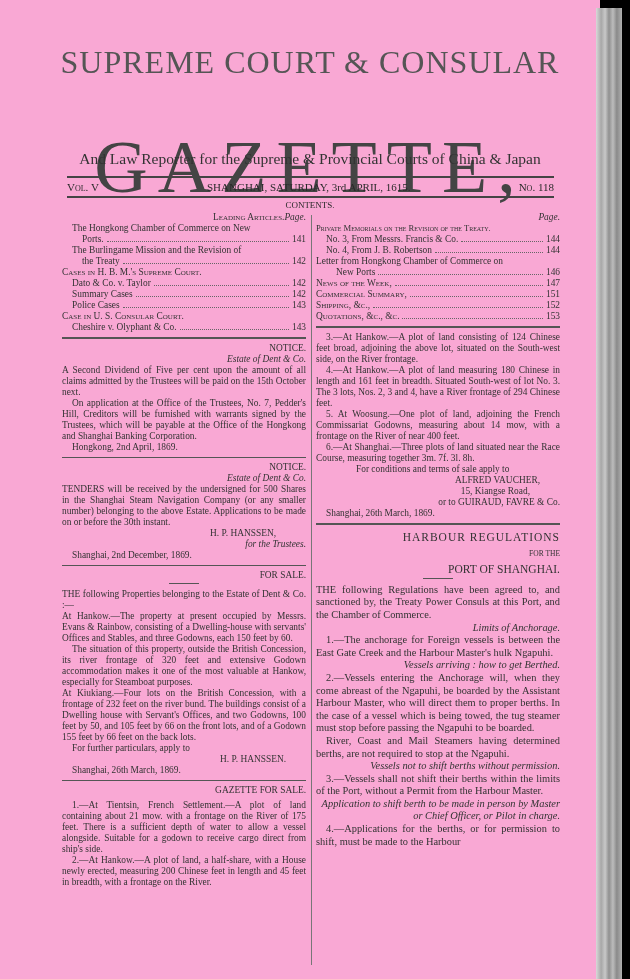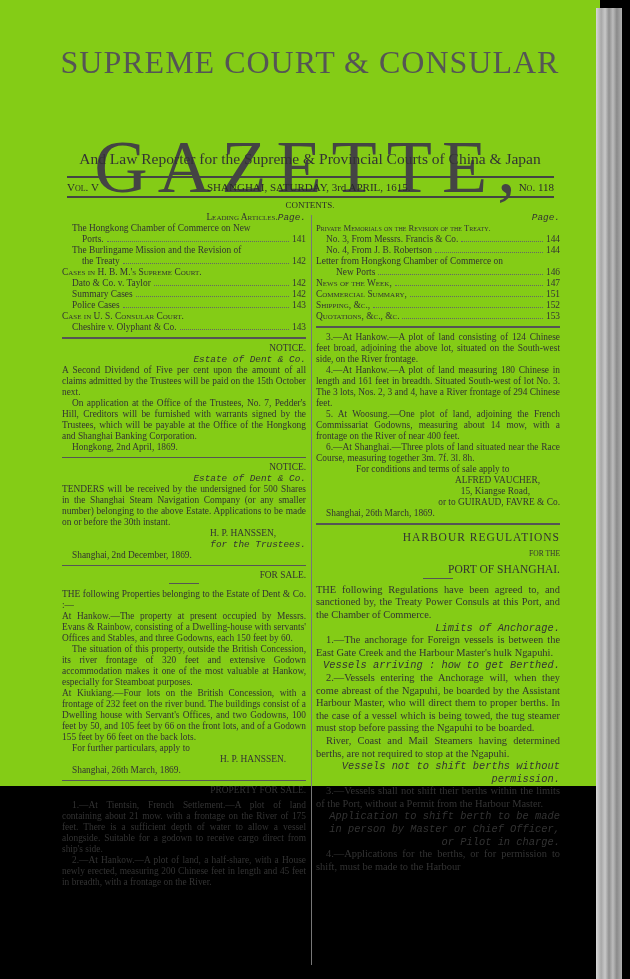--- a/index.html
+++ b/index.html
@@ -1,30 +1,30 @@
 <!DOCTYPE html>
 <html><head>
 <meta charset="utf-8">
 <style>
   html,body{margin:0;padding:0;}
   body{width:630px;height:979px;background:#000;position:relative;overflow:hidden;font-family:"DejaVu Serif","Liberation Serif",serif;color:#2a2a2a;}
-  .page{position:absolute;left:0;top:0;width:600px;height:786px;background:#84cc16;}
+  .page{position:absolute;left:0;top:0;width:600px;height:979px;background:#f9a8d4;}
   .edges{position:absolute;left:596px;top:8px;width:26px;height:971px;background:linear-gradient(90deg,#d8d8d8 0,#a8a8a8 20%,#c8c8c8 35%,#909090 50%,#bcbcbc 65%,#8a8a8a 80%,#b0b0b0 100%);}
   .mast1{position:absolute;left:60px;top:44px;width:500px;text-align:center;font-family:"Liberation Serif",serif;font-size:32px;letter-spacing:1px;color:#555;}
   .mast2{position:absolute;left:60px;top:83px;width:500px;text-align:center;font-family:"Liberation Serif",serif;font-size:74px;letter-spacing:10px;color:#444;line-height:80px;margin-top:44px;}
   .mast3{position:absolute;left:60px;top:150px;width:500px;text-align:center;font-family:"Liberation Serif",serif;font-size:15.5px;color:#333;}
   .rule{position:absolute;left:67px;width:487px;border-top:2px solid #444;}
   .dateline{position:absolute;left:67px;top:181px;width:487px;font-size:11px;font-family:"Liberation Serif",serif;display:flex;justify-content:space-between;}
   .contents-title{position:absolute;left:60px;top:200px;width:500px;text-align:center;font-size:9px;font-family:"Liberation Serif",serif;}
   .col{position:absolute;font-family:"Liberation Serif",serif;font-size:9.4px;line-height:11px;color:#333;}
   .toc-row{display:flex;justify-content:flex-end;}
   .toc-row .dots{flex:1;border-bottom:1px dotted #666;margin:0 3px 3px 3px;}
   .sc{font-variant:small-caps;}
   .center{text-align:right;}
-  .it{font-style:italic;font-family:Liberation Mono, monospace;}
+  .it{font-style:italic;}
   .right{text-align:right;}
   .ind{text-indent:10px;}
   .divider{border-top:1px solid #555;margin:4px 0;}
   .shortrule{width:30px;border-top:1px solid #555;margin:2px auto 5px auto;}
   .just{text-align:justify;}
   .vline{position:absolute;left:311px;top:215px;width:1px;height:750px;border-left:1px solid #777;}
 </style>
 </head>
 <body>
 
@@ -112,21 +112,21 @@
       <div class="just">At Hankow.—The property at present occupied by Messrs. Evans &amp; Rainbow, consisting of a Dwelling-house with servants' Offices and Stables, and three Godowns, each 150 feet by 60.</div>
       <div class="just ind">The situation of this property, outside the British Concession, its river frontage of 320 feet and extensive Godown accommodation makes it one of the most valuable at Hankow, especially for Steamboat purposes.</div>
       <div class="just">At Kiukiang.—Four lots on the British Concession, with a frontage of 232 feet on the river bund. The buildings consist of a Dwelling house with Servant's Offices, and two Godowns, 100 feet by 50, and 105 feet by 66 on the front lots, and of a Godown 155 feet by 66 feet on the back lots.</div>
       <div class="ind">For further particulars, apply to</div>
       <div class="right" style="padding-right:20px">H. P. HANSSEN.</div>
       <div class="ind">Shanghai, 26th March, 1869.</div>
     </div>
     <div class="divider"></div>
 
     <div>
-      <div class="center">PROPERTY FOR SALE.</div>
+      <div class="center">GAZETTE FOR SALE.</div>
       <div class="just ind" style="margin-top:4px">1.—At Tientsin, French Settlement.—A plot of land containing about 21 mow. with a frontage on the River of 175 feet. There is a sufficient depth of water to allow a vessel alongside. Suitable for a godown to receive cargo direct from ship's side.</div>
       <div class="just ind">2.—At Hankow.—A plot of land, a half-share, with a House newly erected, measuring 200 Chinese feet in length and 45 feet in breadth, with a frontage on the River.</div>
     </div>
   </div>
 
   <div class="col" style="left:316px;top:212px;width:244px;">
     <div>
       <div class="right it">Page.</div>
       <div class="sc" style="font-size:8.6px">Private Memorials on the Revision of the Treaty.</div>
       <div class="toc-row" style="padding-left:10px">

